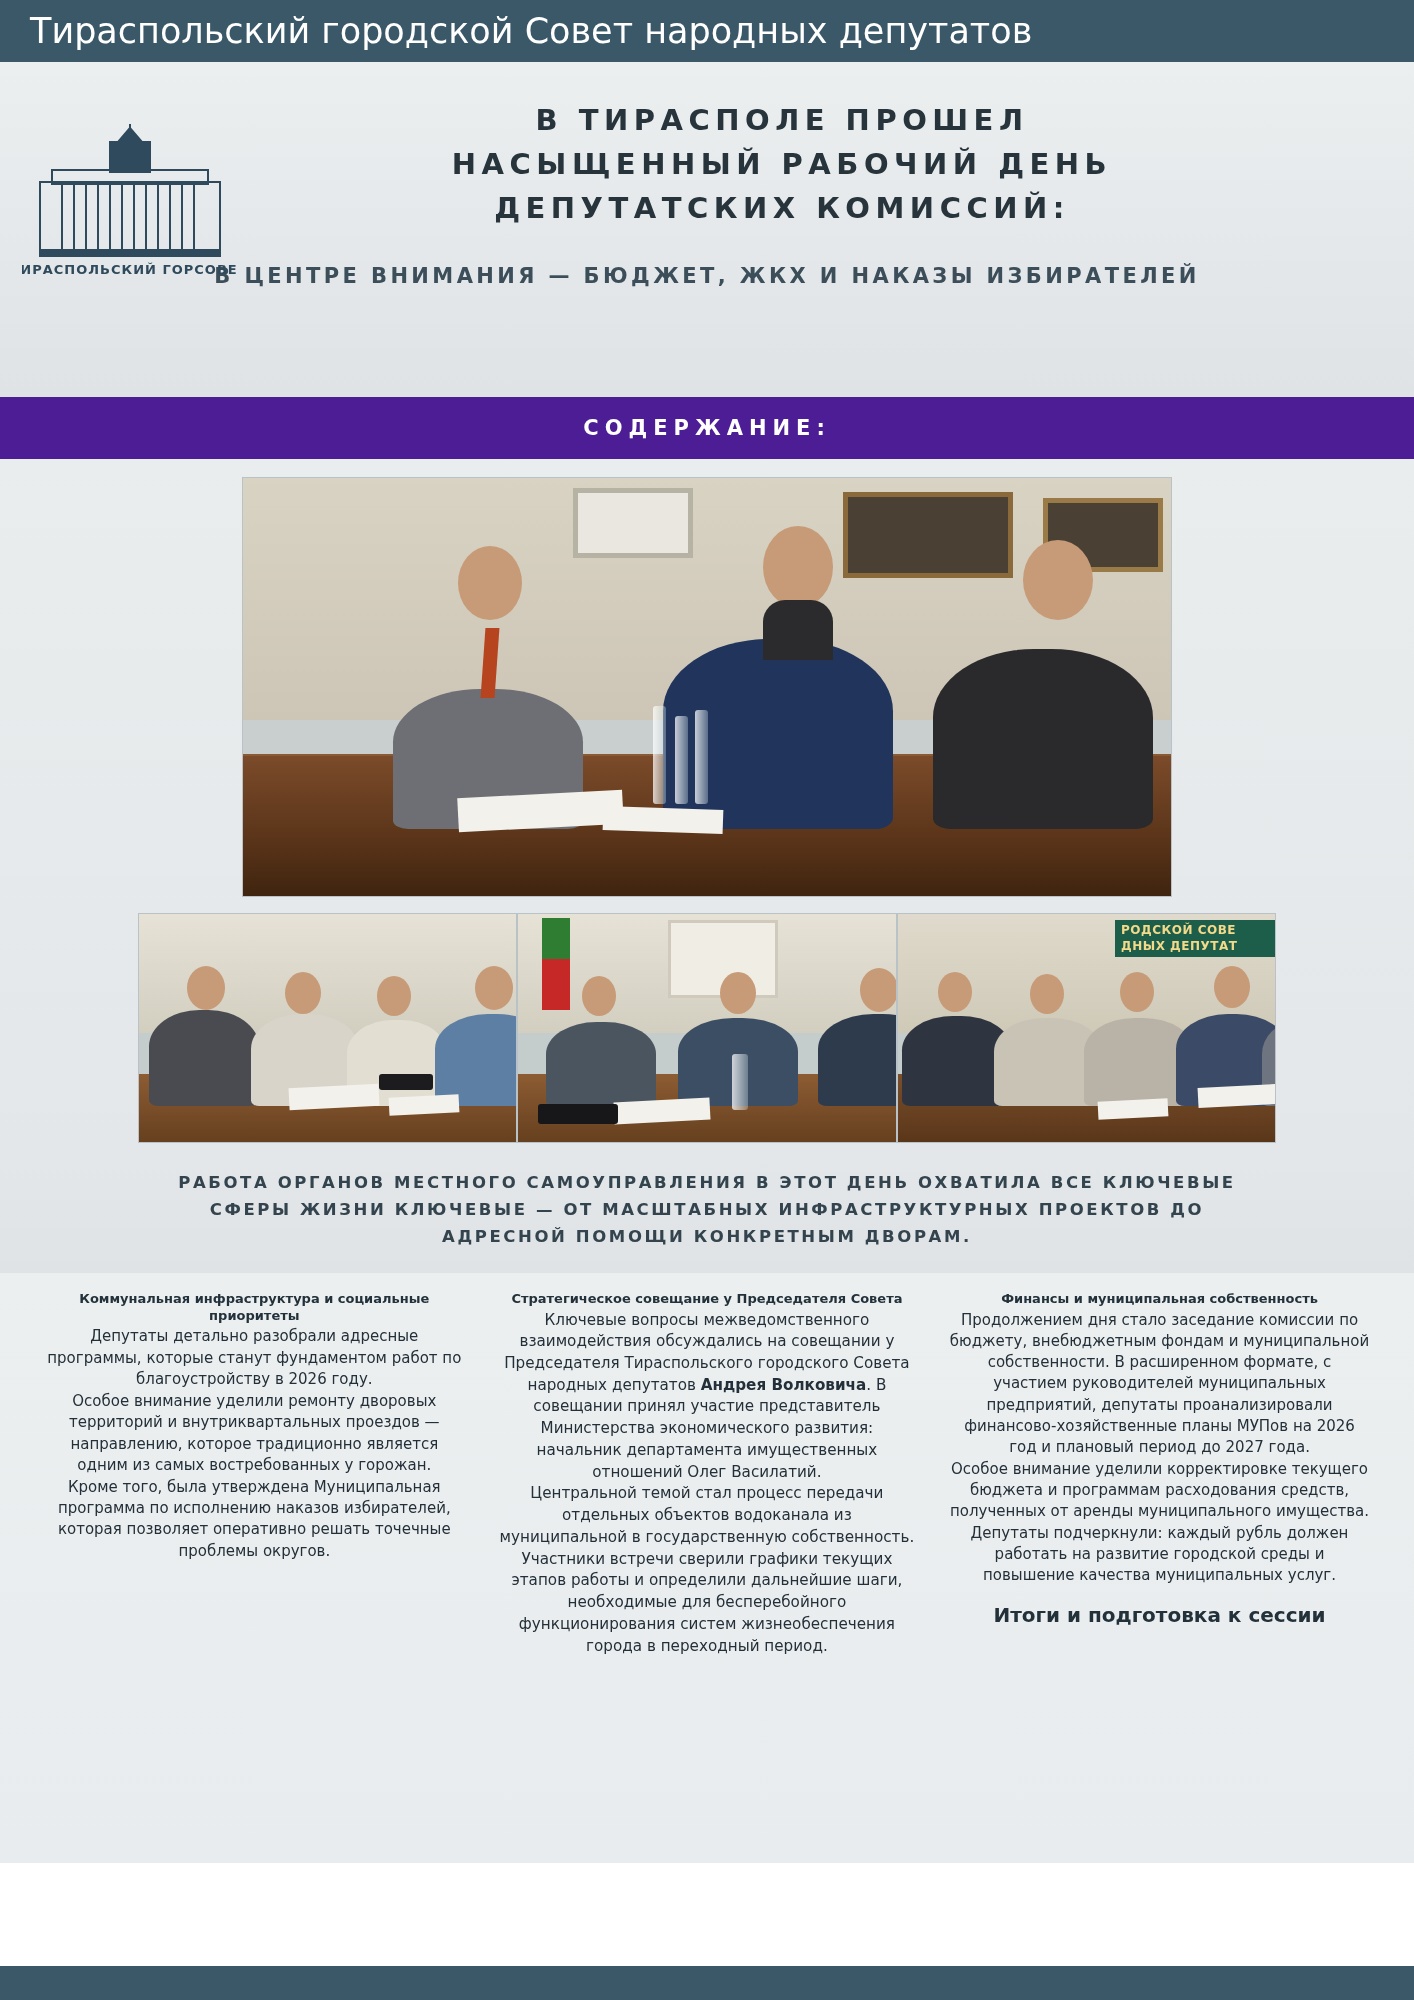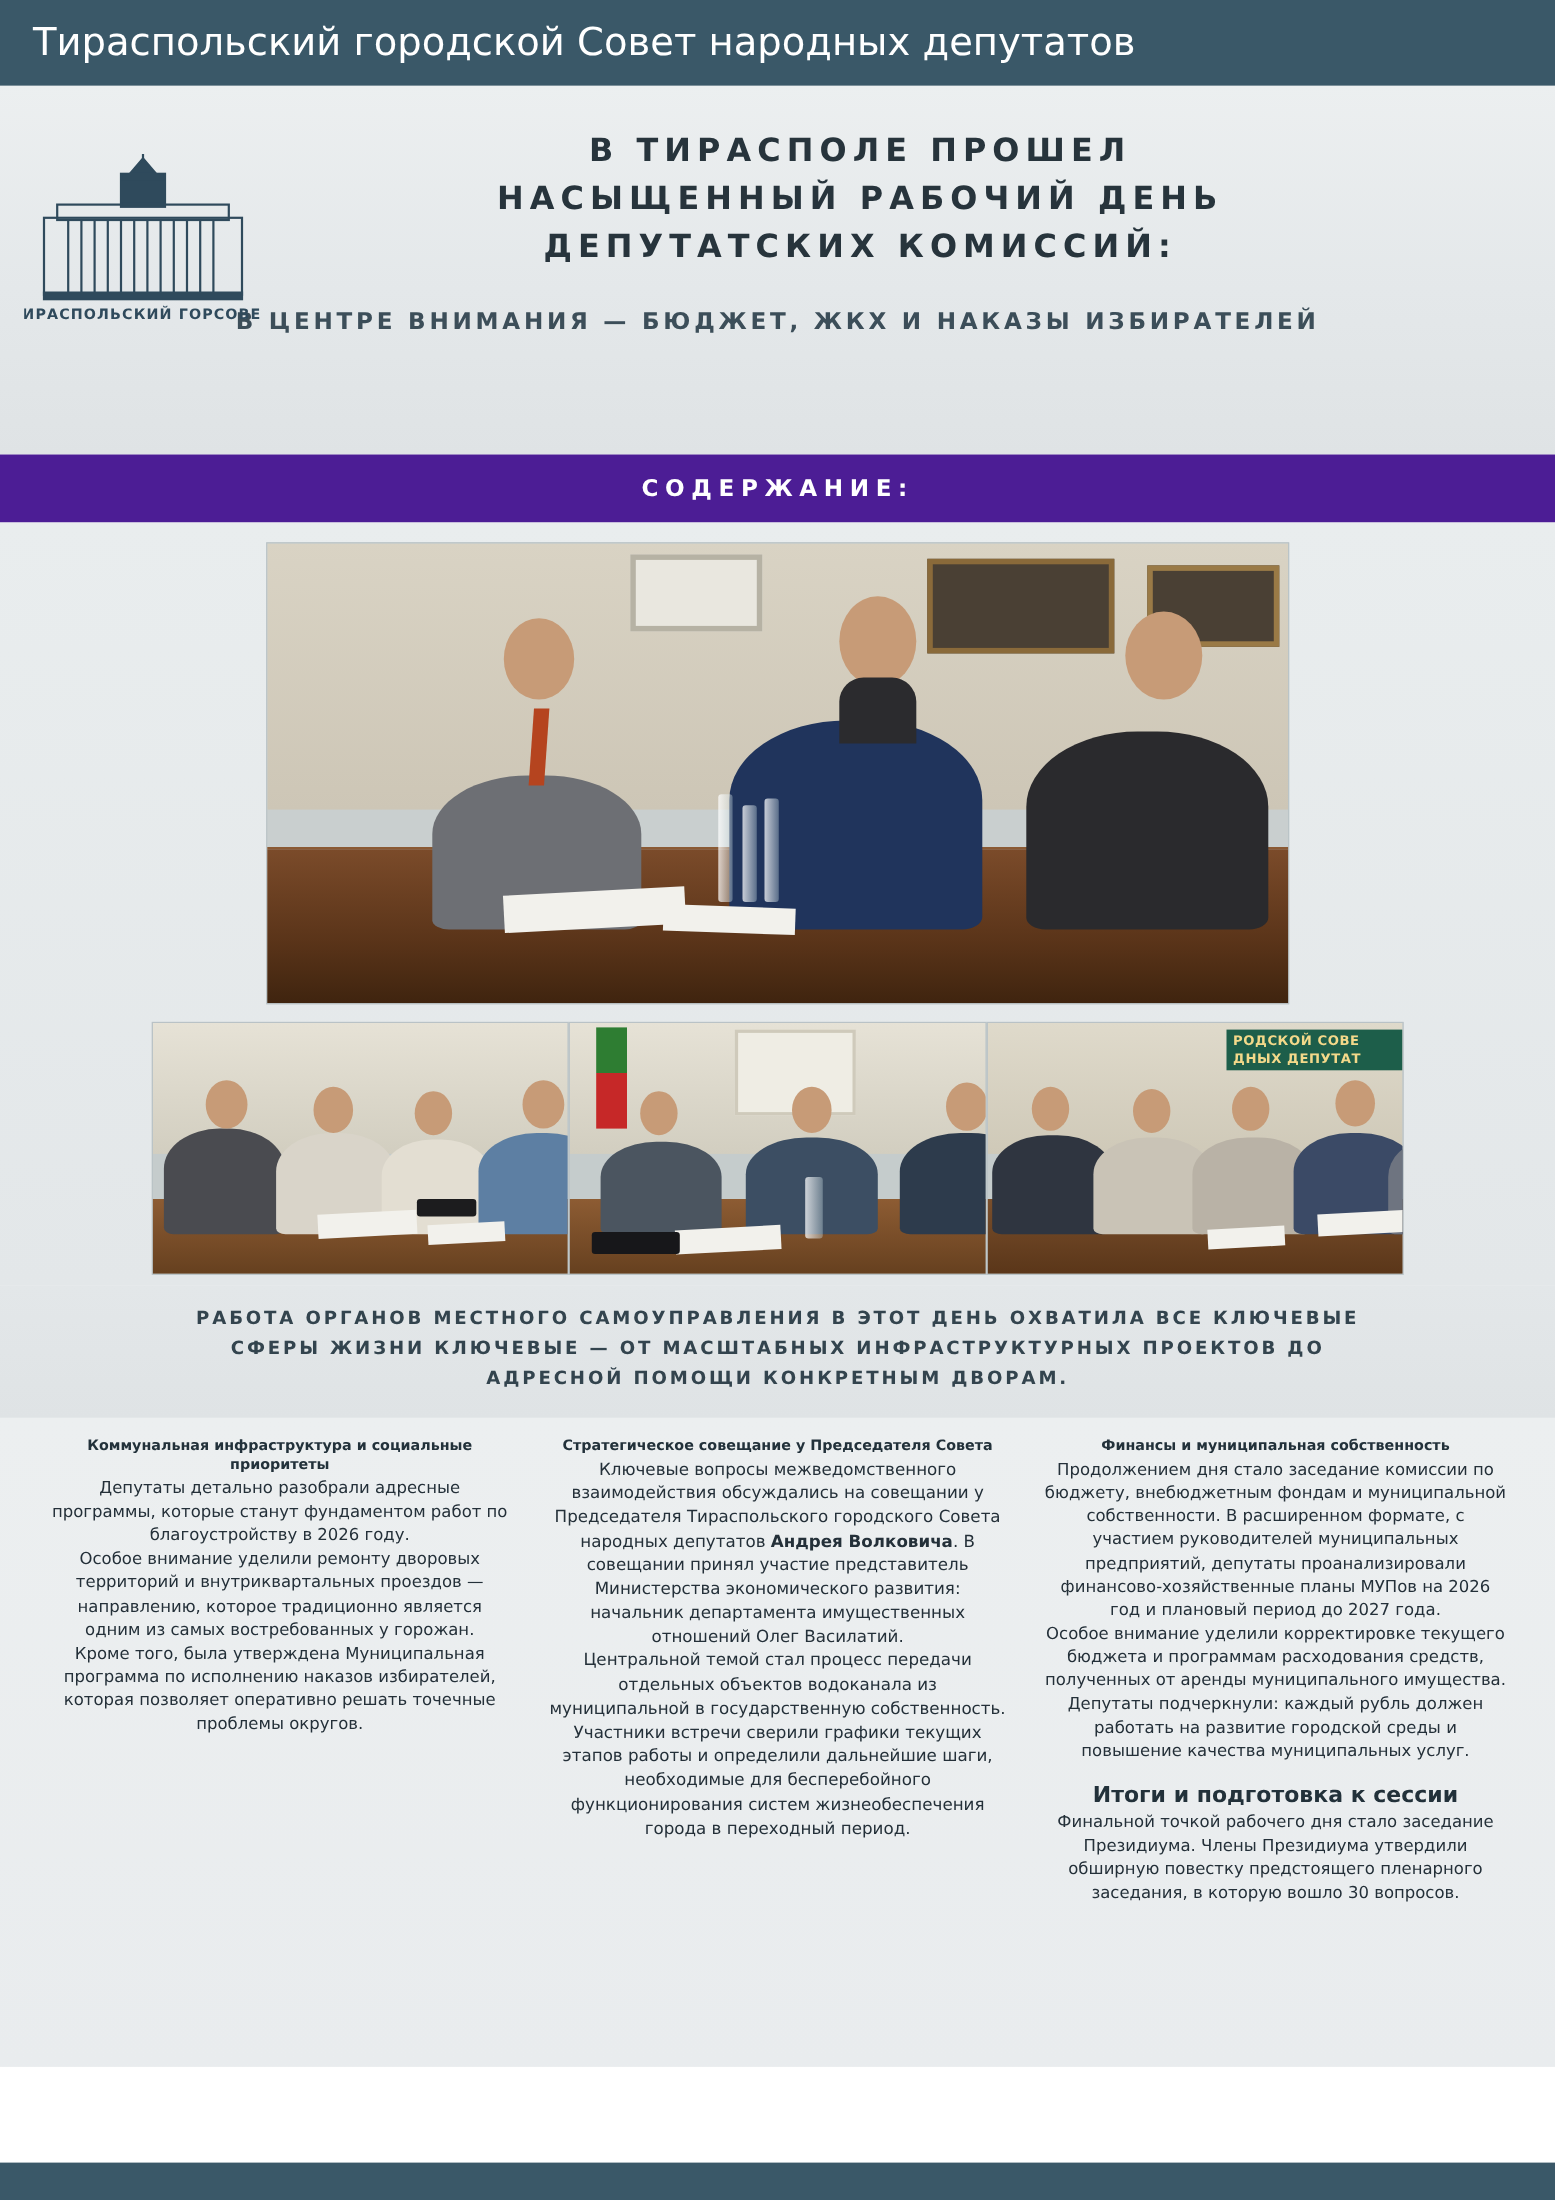--- a/index.html
+++ b/index.html
@@ -12,21 +12,21 @@
     width: 1414px;
     height: 2000px;
     font-family: "DejaVu Sans", "Liberation Sans", sans-serif;
     color: #20303a;
     overflow: hidden;
     position: relative;
   }
 
   
   .topbar {
-    height: 78px;
+    height: 62px;
     background: #3a5868;
     display: flex;
     align-items: center;
     padding-left: 30px;
   }
   .topbar-title {
     color: #ffffff;
     font-size: 35px;
     line-height: 1;
     font-family: "DejaVu Sans", "Liberation Sans", sans-serif;
@@ -395,18 +395,17 @@
     <p><span>Ключевые вопросы межведомственного взаимодействия обсуждались на совещании у Председателя Тираспольского городского Совета народных депутатов </span><b>Андрея Волковича</b><span>. В совещании принял участие представитель Министерства экономического развития: начальник департамента имущественных отношений Олег Василатий.</span></p>
     <p>Центральной темой стал процесс передачи отдельных объектов водоканала из муниципальной в государственную собственность. Участники встречи сверили графики текущих этапов работы и определили дальнейшие шаги, необходимые для бесперебойного функционирования систем жизнеобеспечения города в переходный период.</p>
   </div>
 
   <div class="col right">
     <h3>Финансы и муниципальная собственность</h3>
     <p>Продолжением дня стало заседание комиссии по бюджету, внебюджетным фондам и муниципальной собственности. В расширенном формате, с участием руководителей муниципальных предприятий, депутаты проанализировали финансово-хозяйственные планы МУПов на 2026 год и плановый период до 2027 года.</p>
     <p>Особое внимание уделили корректировке текущего бюджета и программам расходования средств, полученных от аренды муниципального имущества.</p>
     <p>Депутаты подчеркнули: каждый рубль должен работать на развитие городской среды и повышение качества муниципальных услуг.</p>
     <h3 class="section2">Итоги и подготовка к сессии</h3>
-    <p>Финальной точкой рабочего дня стало заседание Президиума. Члены Президиума утвердили обширную повестку предстоящего пленарного заседания, в которую вошло 30 вопросов.</p>
   </div>
 
 </div>
 
 <div class="footer"></div>
 
 </body></html>

